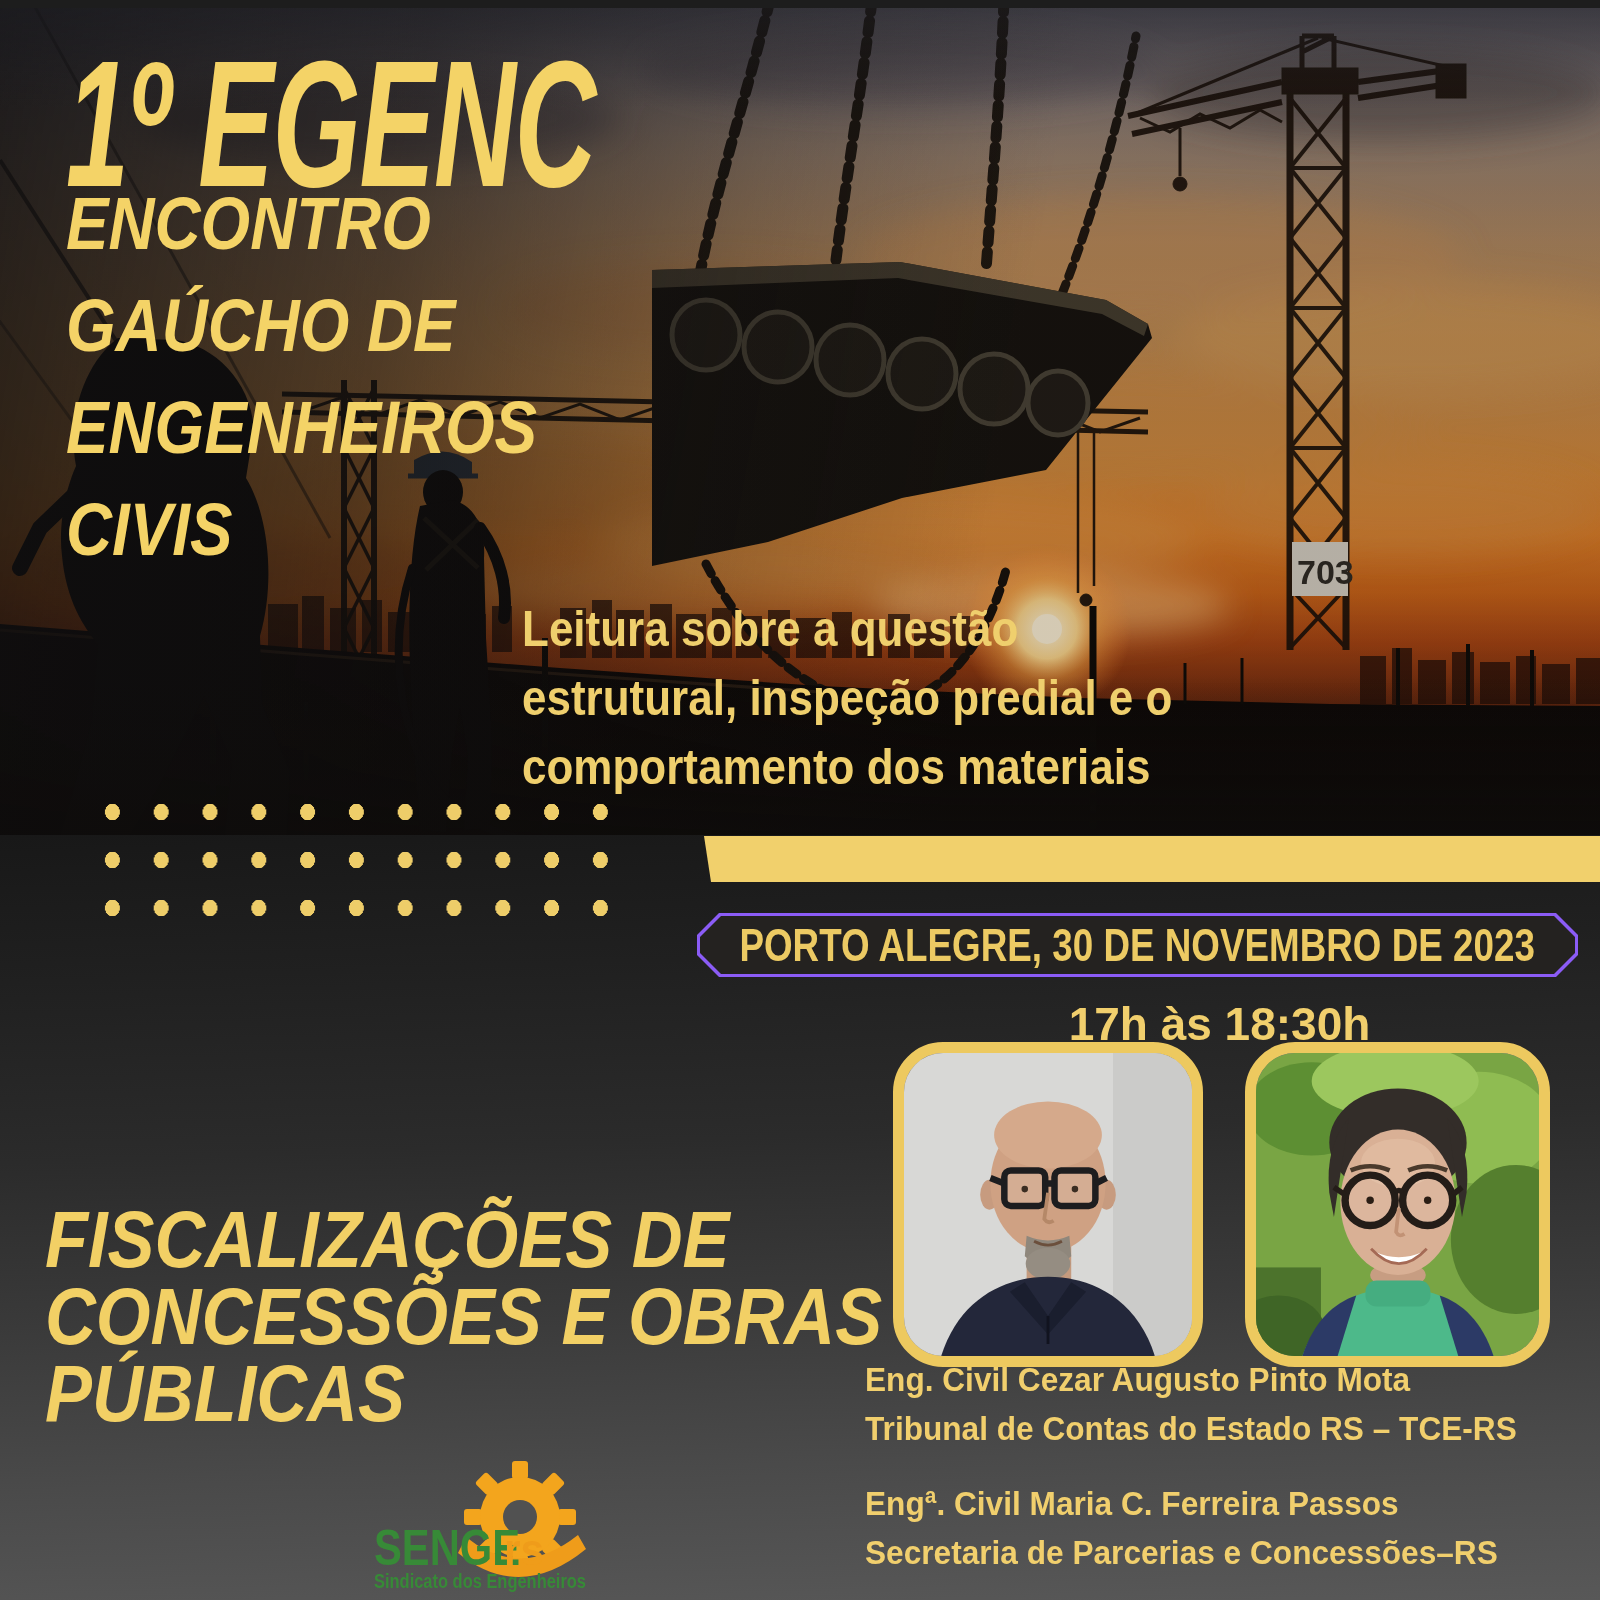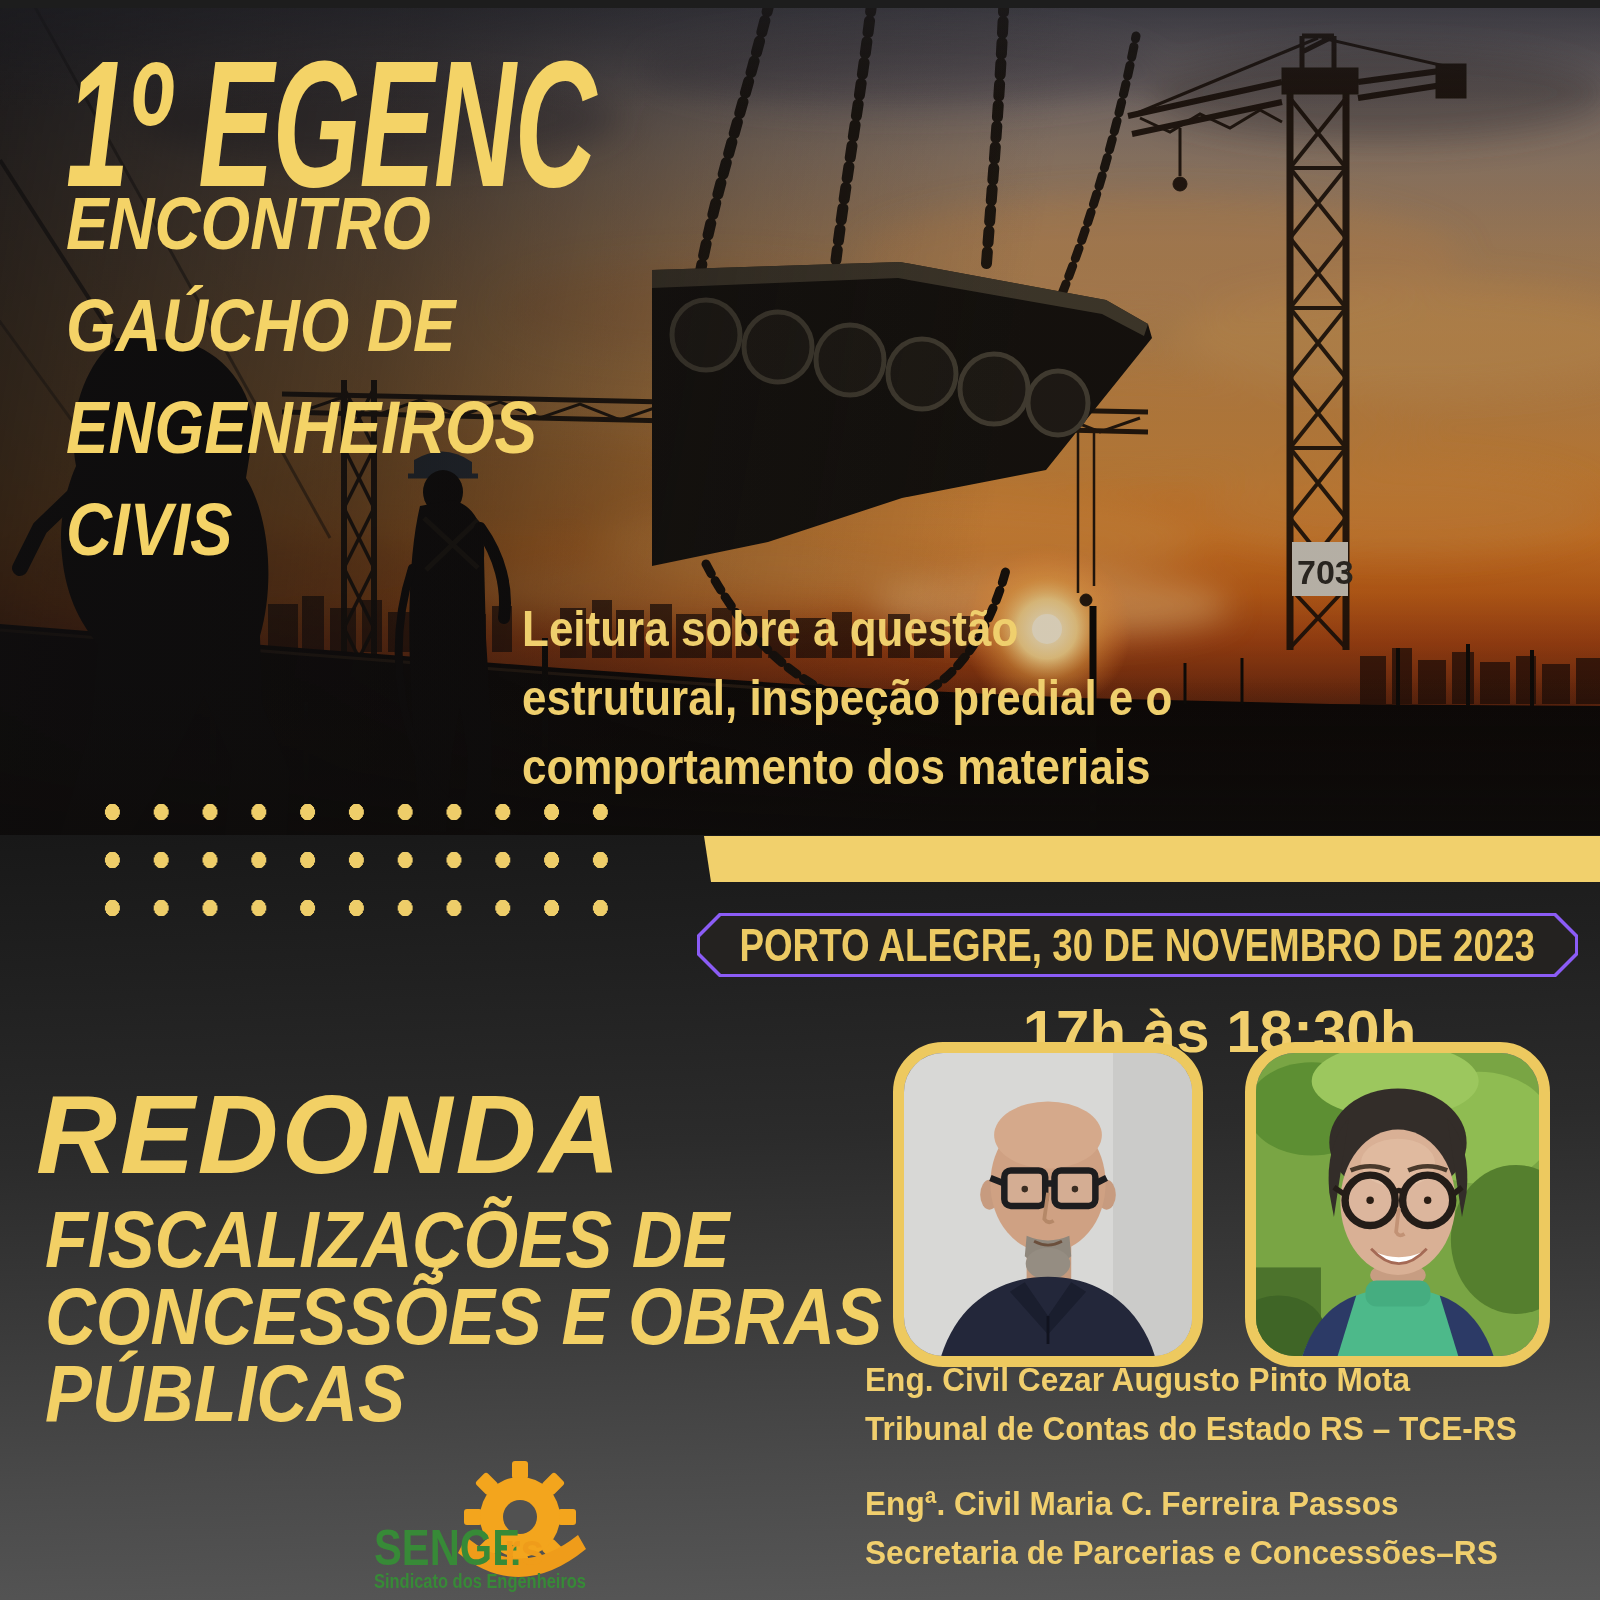--- a/index.html
+++ b/index.html
@@ -63,21 +63,21 @@
     position:absolute;left:3px;top:3px;right:3px;bottom:3px;background:#242220;
     clip-path:polygon(21px 0,854px 0,875px 21px,875px 37px,854px 58px,21px 58px,0 37px,0 21px);
     display:flex;align-items:center;justify-content:center;
   }
   .badge-text{
     font-size:46px;font-weight:bold;white-space:nowrap;color:#ecca63;
     transform:scaleX(.8);letter-spacing:0px;
   }
   .time-text{
     position:absolute;left:897px;top:997px;width:645px;text-align:center;
-    font-size:60px;font-weight:bold;color:#f1cf6d;white-space:nowrap;
+    font-size:46px;font-weight:bold;color:#f1cf6d;white-space:nowrap;
   }
   .session-line{
     position:absolute;left:36px;font-size:112px;line-height:1;font-weight:bold;
     font-style:italic;letter-spacing:3px;color:#f2d065;white-space:nowrap;
     transform-origin:left top;
   }
   .session-topic{
     position:absolute;left:45px;top:1201px;font-size:80px;line-height:77px;
     font-weight:bold;font-style:italic;color:#f2d065;white-space:nowrap;
     transform:scaleX(.88);transform-origin:left top;
@@ -289,21 +289,20 @@
   <div class="band"></div>
 
   <div class="badge">
     <div class="badge-inner">
       <span class="badge-text">PORTO ALEGRE, 30 DE NOVEMBRO DE 2023</span>
     </div>
   </div>
 
   <div class="time-text">17h às 18:30h</div>
 
-  <div class="session-line" style="top:1079px;">REDONDA</div>
   <div class="session-topic">
     <div>FISCALIZAÇÕES DE</div>
     <div>CONCESSÕES E OBRAS</div>
     <div>PÚBLICAS</div>
   </div>
 
   <div class="speaker-card" style="left:893px;width:310px;">
     <svg viewBox="0 0 310 325" preserveAspectRatio="none">
       <rect width="310" height="325" fill="#d8d8d6"></rect>
       <rect x="225" width="85" height="325" fill="#cbcbc9"></rect>

